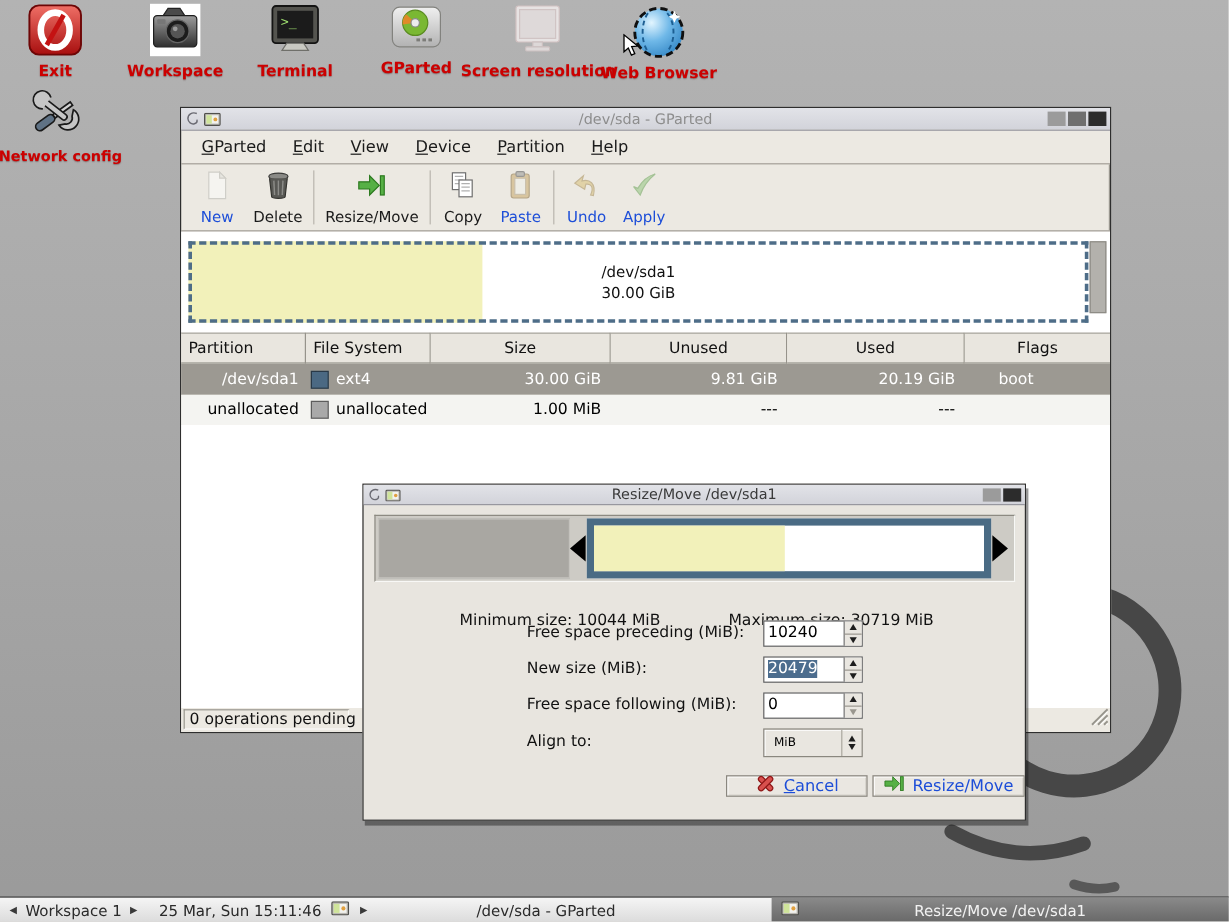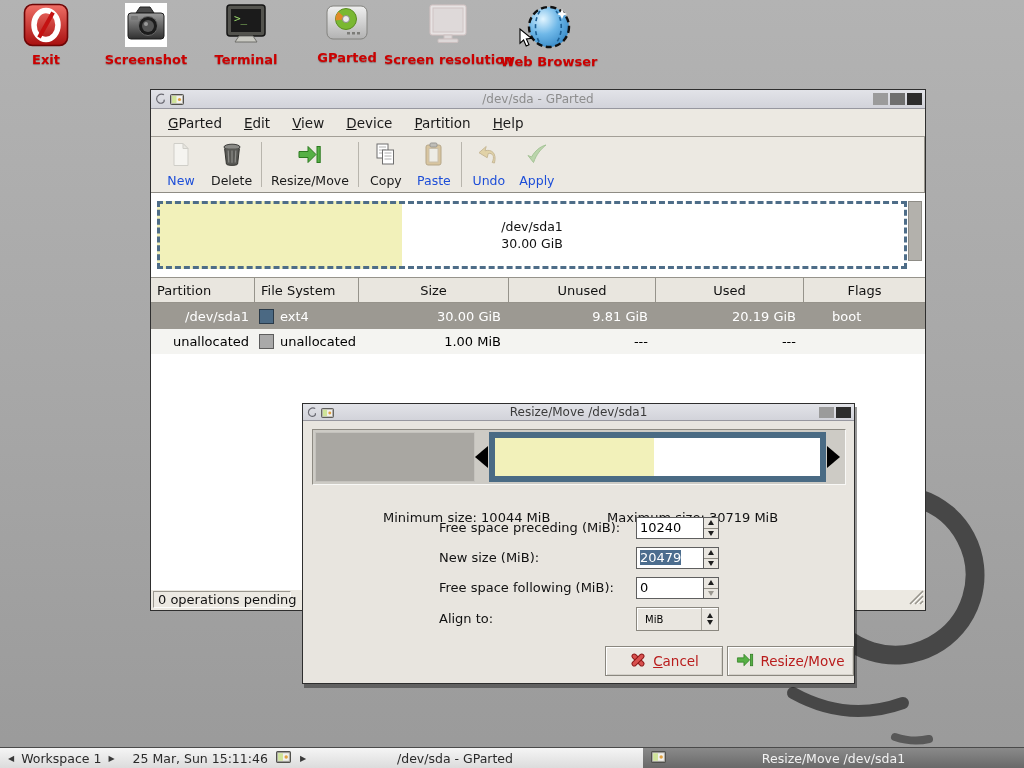--- a/index.html
+++ b/index.html
@@ -123,23 +123,23 @@
   .tri-up { width:0; height:0; border-left:3.5px solid transparent; border-right:3.5px solid transparent; border-bottom:5px solid #1d1d1d; }
   .tri-down { width:0; height:0; border-left:3.5px solid transparent; border-right:3.5px solid transparent; border-top:5px solid #1d1d1d; }
   .tri-down.dim { border-top-color:#9a978f; }
 
   .combo { position:absolute; left:333px; width:83px; height:24px; background:#e9e6e0;
     border:1px solid #8a877f; box-shadow:inset 1px 1px 0 #fff; display:flex; align-items:center; }
   .combo .cval { flex:1; font-size:10px; padding-left:8px; }
   .combo .cbtn { width:17px; align-self:stretch; border-left:1px solid #aaa79f;
     display:flex; flex-direction:column; align-items:center; justify-content:center; gap:2px; }
 
-  .dlg-btn { position:absolute; top:225px; height:30px; background:#eae7e1;
+  .dlg-btn { position:absolute; top:225px; height:18px; background:#eae7e1;
     border:1px solid #8a877f; box-shadow:inset 1px 1px 0 #fff,inset -1px -1px 0 #d4d1ca;
-    display:flex; align-items:center; justify-content:center; gap:6px; font-size:13.5px; color:#b91c1c; }
+    display:flex; align-items:center; justify-content:center; gap:6px; font-size:13.5px; color:#1d4ed8; }
   .dlg-btn u { text-decoration:underline; }
 
   
   #taskbar { position:absolute; left:0; right:0; bottom:0; height:21px;
     border-top:1px solid #4a4a4a; background:linear-gradient(180deg,#f5f5f5,#dcdcdc);
     font-size:12.5px; color:#2a2a2a; }
   .tb-inner { position:relative; height:100%; display:flex; align-items:center; }
   .pager { display:flex; align-items:center; gap:7px; padding-left:8px; }
   .tb-arrow { font-size:8px; color:#3a3a3a; }
   .clock { margin-left:18px; white-space:nowrap; }
@@ -195,21 +195,21 @@
             </linearGradient>
           </defs>
         <path d="M13 10 l4-6 h10 l4 6 z" fill="#4a4a4a" stroke="#222"></path>
         <rect x="5" y="10" width="36" height="26" rx="3" fill="url(#gcam)" stroke="#1d1d1d"></rect>
         <circle cx="25" cy="23" r="9.5" fill="#1c1c1c" stroke="#666"></circle>
         <circle cx="25" cy="23" r="6" fill="#555"></circle>
         <circle cx="23" cy="21" r="2" fill="#9a9a9a"></circle>
         <rect x="8" y="13" width="7" height="4" rx="1" fill="#777"></rect>
       </svg>
     </span>
-    <div class="lbl">Screenshot</div>
+    <div class="lbl">Workspace</div>
   </div>
 
   <div class="desk-icon" style="left:198px;top:3px;width:96px">
     <span class="ic">
       <svg width="44" height="44" viewBox="0 0 44 44">
         <rect x="3" y="2" width="38" height="31" rx="3" fill="#54544f" stroke="#141414" stroke-width="1.5"></rect>
         <rect x="7" y="6" width="30" height="23" fill="#1b1b1b"></rect>
         <text x="10" y="19" fill="#9fdf6f" font-size="11" font-family="DejaVu Sans Mono,monospace">&gt;_</text>
         <path d="M15 33 h14 l4 6 h-22 z" fill="#c9c9c2" stroke="#6f6f6a"></path>
       </svg>
@@ -264,20 +264,36 @@
           </defs>
         <circle cx="23" cy="24" r="20" fill="url(#gglobe)" stroke="#101010" stroke-width="2.4" stroke-dasharray="6 3.5"></circle>
         <path d="M14 8 C 8 16 8 32 14 40" fill="none" stroke="#1c5e92" stroke-width="1.6" stroke-dasharray="4 3"></path>
         <path d="M30 8 C 37 16 37 32 30 40" fill="none" stroke="#1c5e92" stroke-width="1.6" stroke-dasharray="4 3"></path>
         <path d="M36 6 l1.6 3.4 3.4 1.6 -3.4 1.6 -1.6 3.4 -1.6 -3.4 -3.4 -1.6 3.4 -1.6 z" fill="#fff"></path>
       </svg>
     </span>
     <div class="lbl">Web Browser</div>
   </div>
 
+  <div class="desk-icon" style="left:-1px;top:70px;width:100px">
+    <span class="ic">
+      <svg width="52" height="48" viewBox="0 0 52 48">
+        <g transform="rotate(-36 26 24)" stroke="#1a1a1a" stroke-width="1.4">
+          <rect x="3" y="20.5" width="18" height="7" rx="3.5" fill="#5f7285"></rect>
+          <rect x="21" y="22.3" width="18" height="3.4" fill="#d2d2d2"></rect>
+        </g>
+        <g transform="rotate(38 26 24)" stroke="#1a1a1a" stroke-width="1.4">
+          <rect x="11" y="21.5" width="23" height="5" rx="2.4" fill="#c6c6c6"></rect>
+          <path d="M34 14.5 a 9 9 0 1 1 -1.5 17.5 l 3.5 -4 a 5 5 0 0 0 0.5 -8.5 z" fill="#c6c6c6"></path>
+          <path d="M13 18 a 7.5 7.5 0 1 0 0.5 11.5" fill="#c6c6c6"></path>
+        </g>
+      </svg>
+    </span>
+    <div class="lbl" style="font-size:12px">Network config</div>
+  </div>
 
   <div class="window" id="main-win">
     <div class="titlebar">
       <span class="tb-icons">
         <span>
           <svg width="13" height="13" viewBox="0 0 13 13">
               <path d="M10 2.6 C 6 0.9 2.4 3.6 2.6 7 C 2.8 10 5.6 11.8 8 11.1 C 9.7 10.6 10.5 9.1 10.1 7.7" fill="none" stroke="#6a6a72" stroke-width="1.2"></path>
             </svg>
         </span>
         <span>

